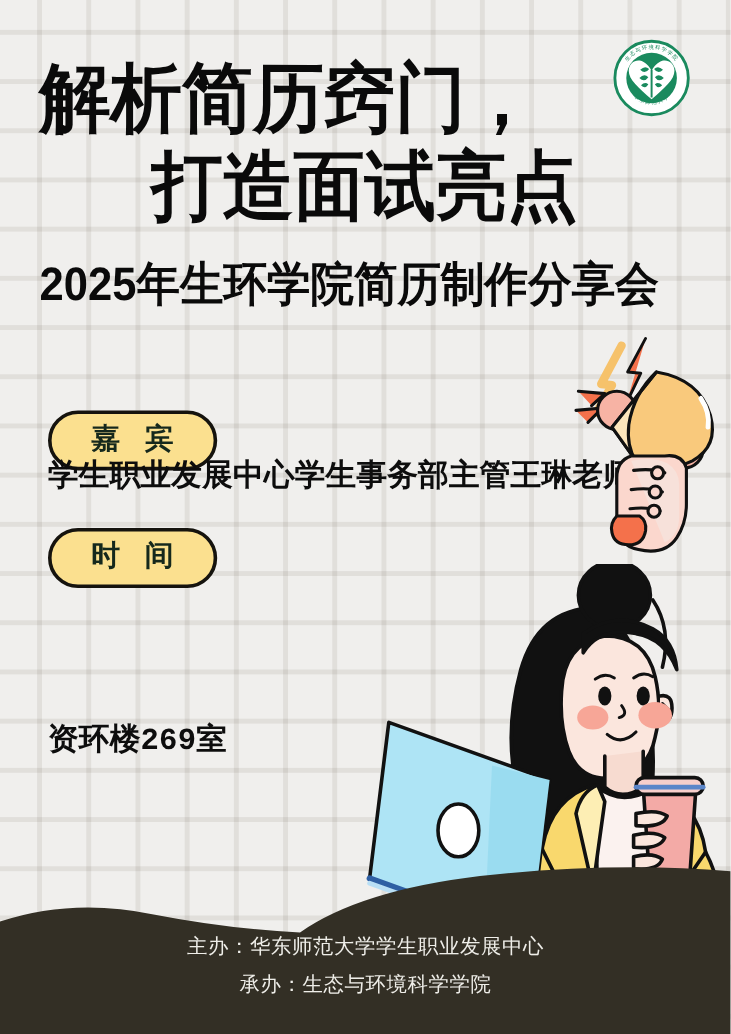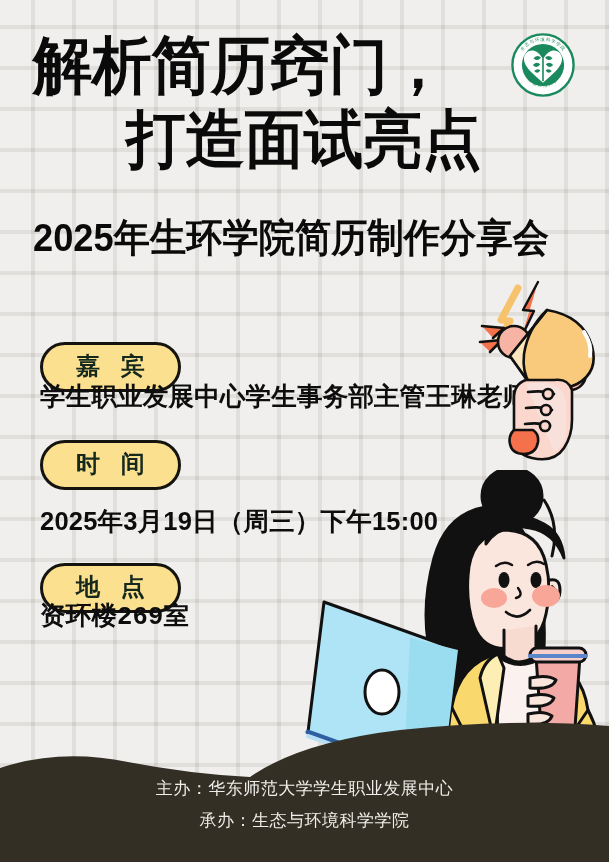--- a/index.html
+++ b/index.html
@@ -15,21 +15,21 @@
     background-image:
       linear-gradient(to right,#ffffff 0px,#ffffff 37px,#efeeec 37px,#efeeec 41px),
       linear-gradient(to bottom,#ffffff 0px,#ffffff 37px,#efeeec 37px,#efeeec 41px);
     background-size:41px 41px,41px 41px;
     background-position:-6px -12px,-6px -12px;
     background-blend-mode:multiply;
   }
   
   .seal{position:absolute;top:31px;left:509px;width:68px;height:68px;}
   
-  .title-wrap{position:absolute;top:35px;left:0;width:506px;}
+  .title-wrap{position:absolute;top:52px;left:0;width:506px;}
   .tline{
     font-weight:900;
     color:#0a0a0a;
     line-height:0.98;
     letter-spacing:0px;
     white-space:nowrap;
     transform:scaleX(0.94);
     font-size:63px;
   }
   .tline1{margin-left:33px;transform-origin:left center;}
@@ -119,25 +119,21 @@
   <div class="subtitle">2025年生环学院简历制作分享会</div>
 
   <div class="row r-guest-pill">
     <span class="pill">嘉 宾</span>
   </div>
   <div class="row r-guest-text bodytext">学生职业发展中心学生事务部主管王琳老师</div>
 
   <div class="row r-time-pill">
     <span class="pill">时 间</span>
   </div>
-  <div class="row r-time-text bodytext">2025年3月19日（周三）下午15:00</div>
-
-  <div class="row r-place-pill">
-    <span class="pill">地 点</span>
-  </div>
+
   <div class="row r-place-text bodytext">资环楼269室</div>
 
   <div class="art megaphone">
     <svg viewBox="0 0 160 190" width="160" height="190" aria-hidden="true">
       <g stroke="#111" stroke-width="2.6" stroke-linejoin="round" stroke-linecap="round">
 
         <path d="M66 8 L49 40 L58 41 L45 64" fill="none" stroke="#f6c26b" stroke-width="7"></path>
         <path d="M86 2 L71 30 L82 31 L70 56" fill="#f4714b" stroke="#111" stroke-width="2.4"></path>
         <path d="M30 46 L52 48 L41 58" fill="#f4714b"></path>
         <path d="M28 62 L50 60 L38 72" fill="#f4714b"></path>

